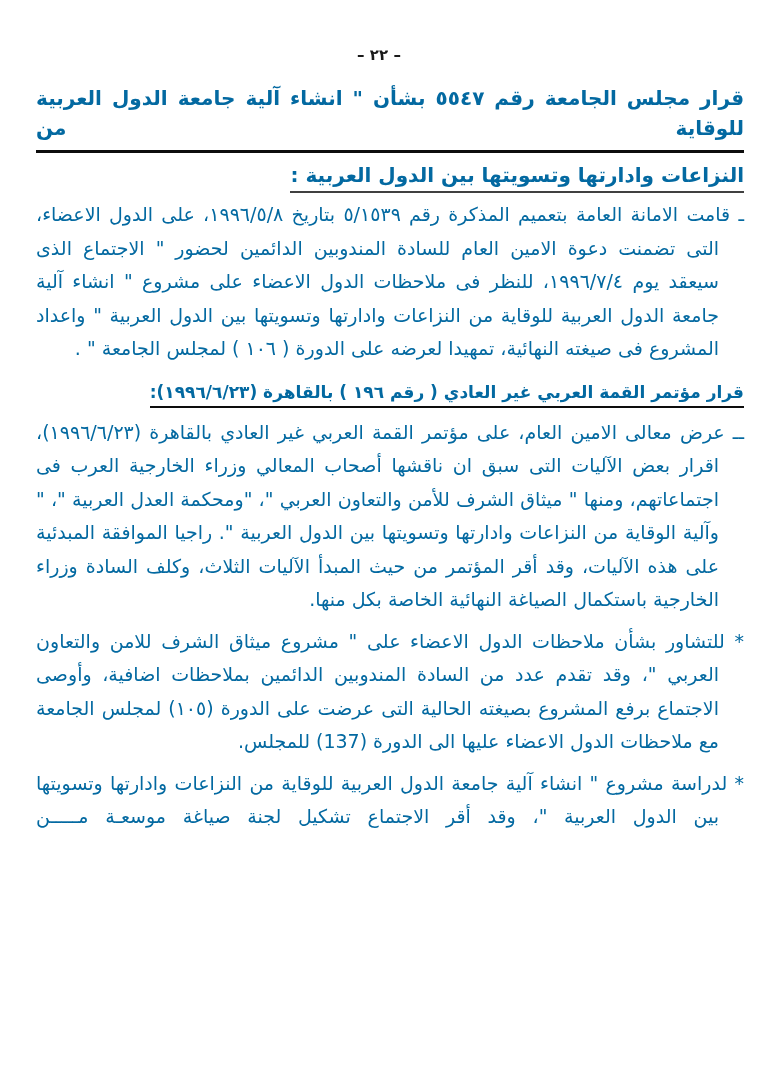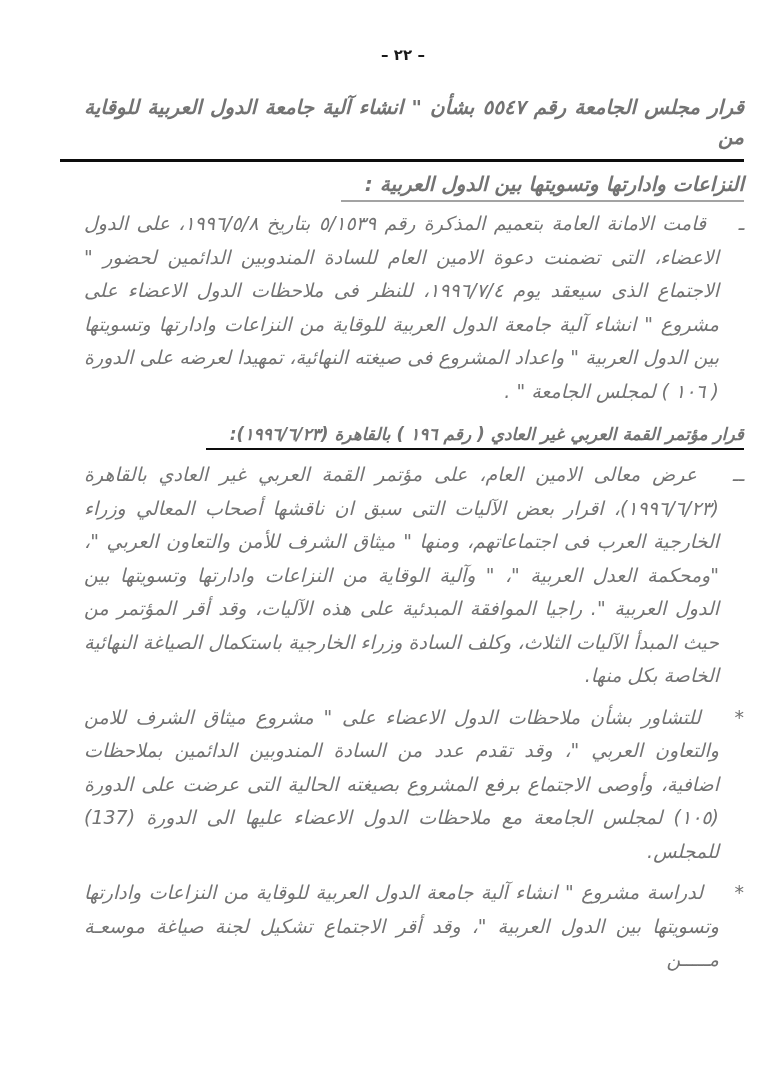--- a/index.html
+++ b/index.html
@@ -1,42 +1,42 @@
 <!DOCTYPE html>
 <html lang="ar"><head>
 <meta charset="utf-8">
 <style>
-  * { box-sizing: border-box; padding-left: 24px; }
+  * { box-sizing: border-box; }
   html, body { margin: 0; padding: 0; background: #ffffff; }
   .page {
     width: 758px; height: 1078px; margin: 0 auto;
     background: #ffffff; color: #161616;
     font-family: "DejaVu Sans", sans-serif;
     overflow: hidden; position: relative;
   }
   .page-number {
     padding-top: 46px; text-align: center;
     font-size: 15px; font-weight: 700; color: #1a1a1a;
     direction: ltr;
   }
   .content {
     direction: rtl; unicode-bidi: embed;
-    padding: 0 14px 0 36px; margin-top: 28px;
+    padding: 0 14px 0 36px; margin-top: 19px;
     font-size: 19px; line-height: 33.5px;
-    color: #737373; text-align: justify; font-style: italic;
+    color: #0369a1; text-align: justify;
   }
   .title-line1 {
     font-weight: 700; font-size: 20px; line-height: 30px;
     text-align: justify; text-align-last: justify;
     border-bottom: 3px solid #0d0d0d; padding-bottom: 7px;
   }
   .title-line2 { margin-top: 7px; line-height: 30px; }
   .title-line2 .underlined {
     font-weight: 700; font-size: 20px;
-    border-bottom: 2px solid #a3a3a3; padding-bottom: 4px;
+    border-bottom: 2px solid #404040; padding-bottom: 4px;
   }
   .heading { margin-top: 10px; line-height: 31px; }
   .heading .underlined {
     font-weight: 700; font-size: 17px;
     border-bottom: 2px solid #0d0d0d; padding-bottom: 4px;
   }
   .para {
     margin: 8px 0 0 0;
     padding-right: 25px; text-indent: -25px; 
   }

